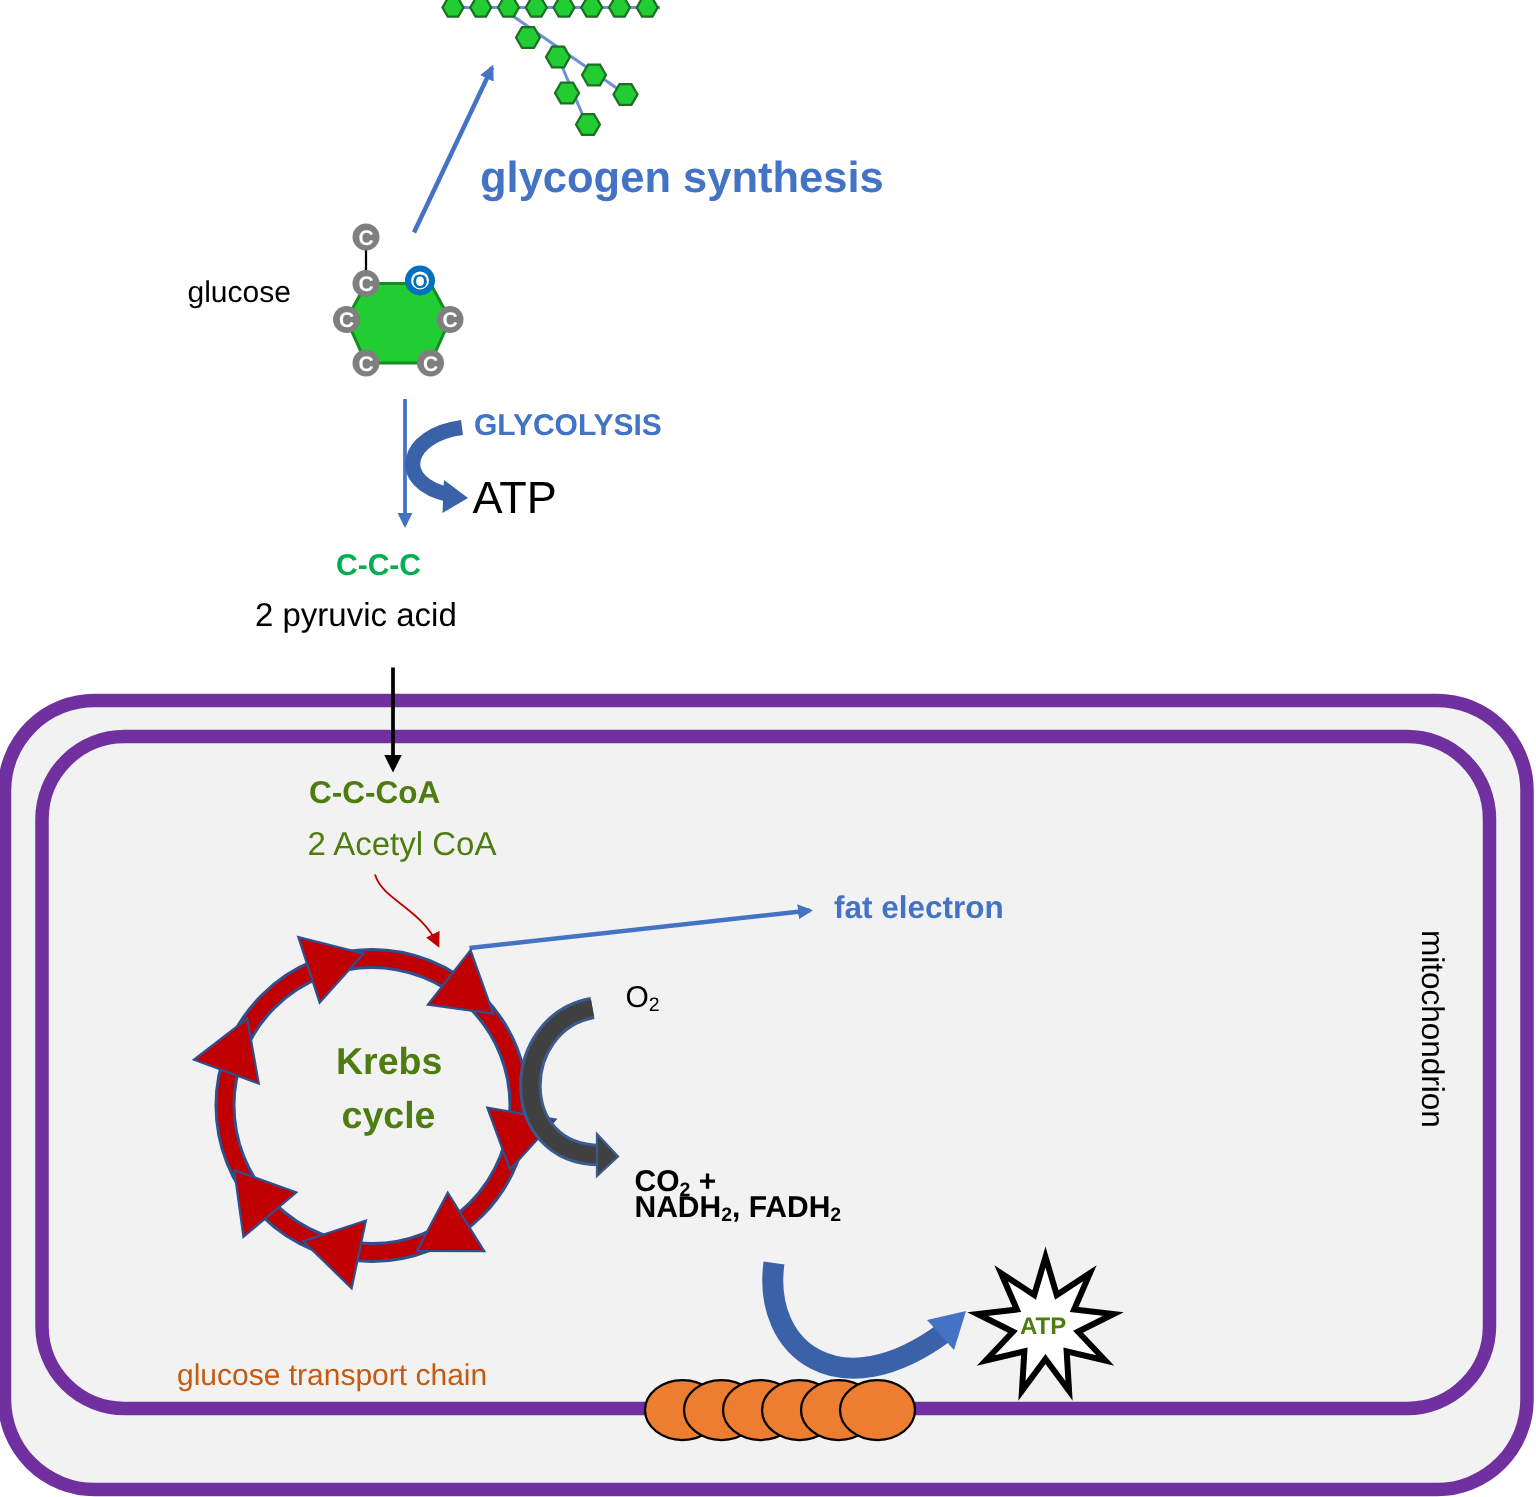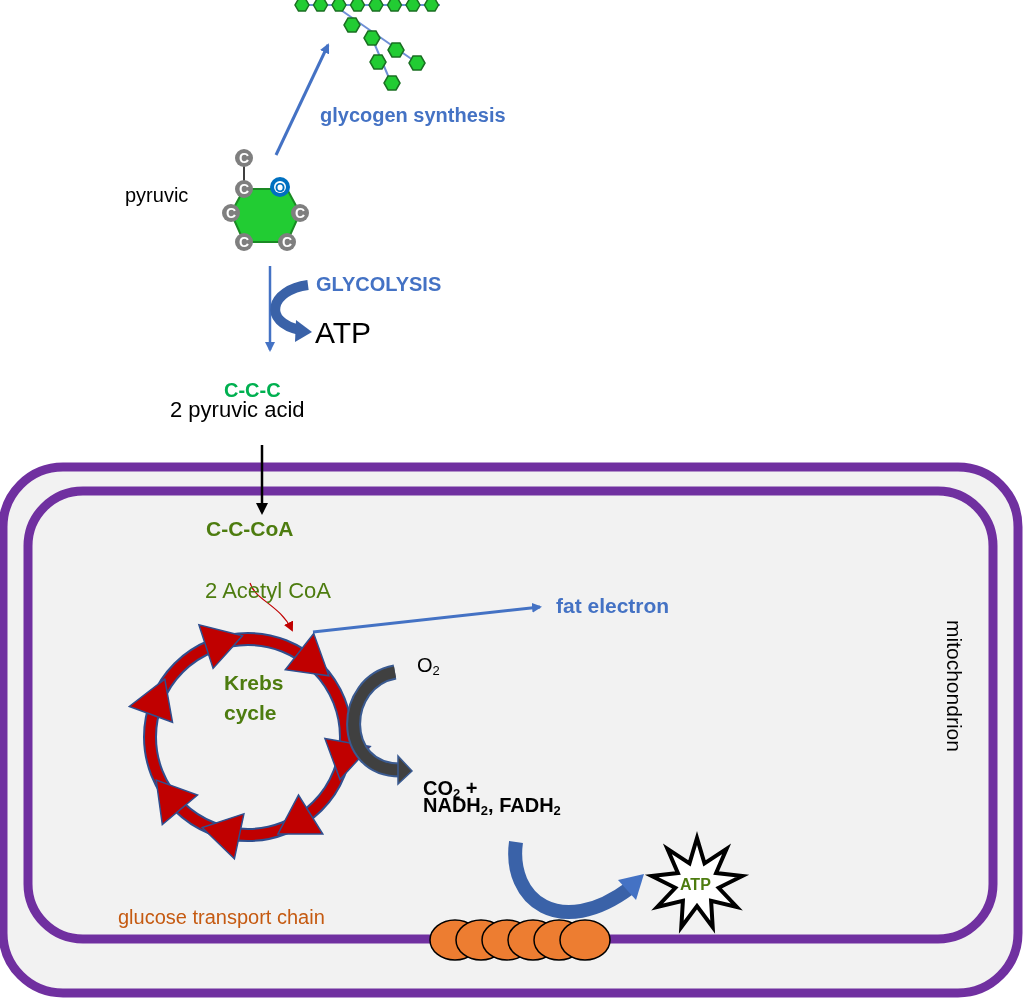--- a/index.html
+++ b/index.html
@@ -111,30 +111,30 @@
       <ellipse cx="481" cy="940" rx="25" ry="20" fill="#ed7d31" stroke="#000" stroke-width="1.5"></ellipse>
       <ellipse cx="507" cy="940" rx="25" ry="20" fill="#ed7d31" stroke="#000" stroke-width="1.5"></ellipse>
       <ellipse cx="533" cy="940" rx="25" ry="20" fill="#ed7d31" stroke="#000" stroke-width="1.5"></ellipse>
       <ellipse cx="559" cy="940" rx="25" ry="20" fill="#ed7d31" stroke="#000" stroke-width="1.5"></ellipse>
       <ellipse cx="585" cy="940" rx="25" ry="20" fill="#ed7d31" stroke="#000" stroke-width="1.5"></ellipse>
     </g>
 
   <polygon id="star" fill="#fff" stroke="#000" stroke-width="4" points="697.0,838.0 704.5,863.3 726.6,848.8 716.1,873.0 742.3,876.0 718.7,887.8 736.8,907.0 711.1,900.9 712.7,927.2 697.0,906.0 681.3,927.2 682.9,900.9 657.2,907.0 675.3,887.8 651.7,876.0 677.9,873.0 667.4,848.8 689.5,863.3"></polygon>
 </svg>
 
-<div class="lbl blue" style="left:320px;top:105px;font-size:20px;text-align:right;">glycogen synthesis</div>
-<div class="lbl black" style="left:125px;top:185px;font-size:20px;">pyruvic</div>
+<div class="lbl blue" style="left:320px;top:105px;font-size:29px;text-align:right;">glycogen synthesis</div>
+<div class="lbl black" style="left:125px;top:185px;font-size:20px;">glucose</div>
 <div class="lbl blue" style="left:316px;top:258px;font-size:20px;margin-top:16px;">GLYCOLYSIS</div>
 <div class="lbl black" style="left:315px;top:318px;font-size:30px;">ATP</div>
-<div class="lbl green" style="left:224px;top:380px;font-size:20px;">C-C-C</div>
+<div class="lbl green" style="left:224px;top:367px;font-size:20px;">C-C-C</div>
 <div class="lbl black" style="left:170px;top:399px;font-size:22px;">2 pyruvic acid</div>
 <div class="lbl red" style="left:206px;top:518px;font-size:21px;font-weight:bold;">C-C-CoA</div>
-<div class="lbl red" style="left:205px;top:552px;font-size:22px;margin-top:28px;">2 Acetyl CoA</div>
+<div class="lbl red" style="left:205px;top:552px;font-size:22px;">2 Acetyl CoA</div>
 <div class="lbl blue" style="left:556px;top:595px;font-size:21px;">fat electron</div>
-<div class="lbl red" style="left:224px;top:668px;font-size:21px;font-weight:bold;width:70px;line-height:1.45;">
+<div class="lbl red" style="left:224px;top:690px;font-size:25px;font-weight:bold;text-align:center;width:70px;line-height:1.45;">
   <span>Krebs</span><br>
   <span>cycle</span>
 </div>
 <div class="lbl black" style="left:417px;top:655px;font-size:20px;font-weight:normal;"><span>O</span><sub>2</sub></div>
 <div class="lbl black" style="left:423px;top:762px;font-size:20px;font-weight:bold;margin-top:16px;"><span>CO</span><sub>2</sub><span> +</span></div>
 <div class="lbl black" style="left:423px;top:795px;font-size:20px;font-weight:bold;"><span>NADH</span><sub>2</sub><span>, FADH</span><sub>2</sub></div>
 <div class="lbl red" style="left:680px;top:877px;font-size:16px;font-weight:bold;">ATP</div>
 <div class="lbl orange" style="left:118px;top:907px;font-size:20px;">glucose transport chain</div>
 <div class="lbl black" style="left:935px;top:620px;font-size:21px;transform-origin:0 0;transform:translate(30px,0) rotate(90deg);">mitochondrion</div>
 

